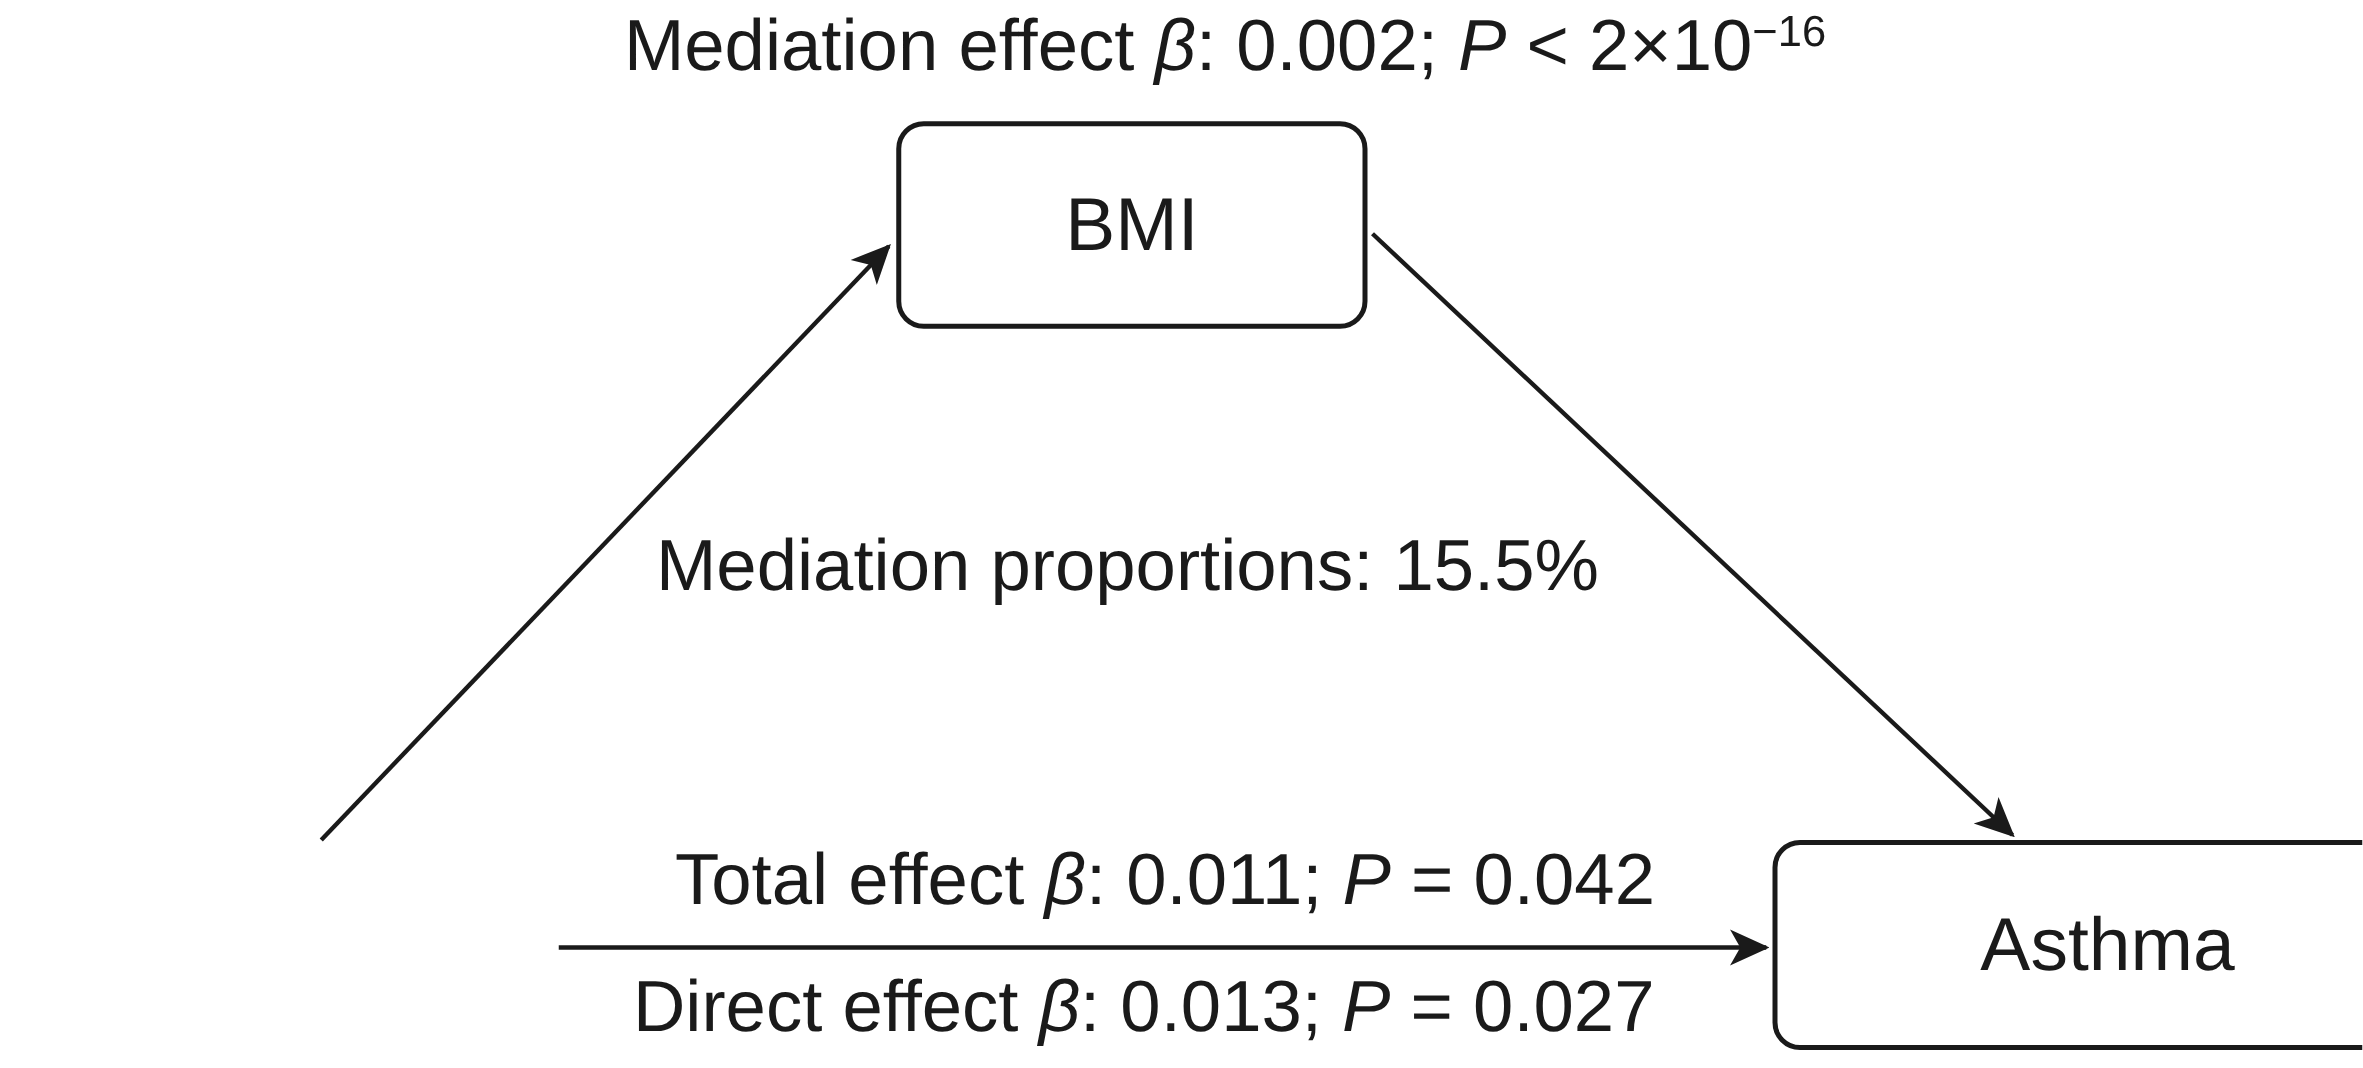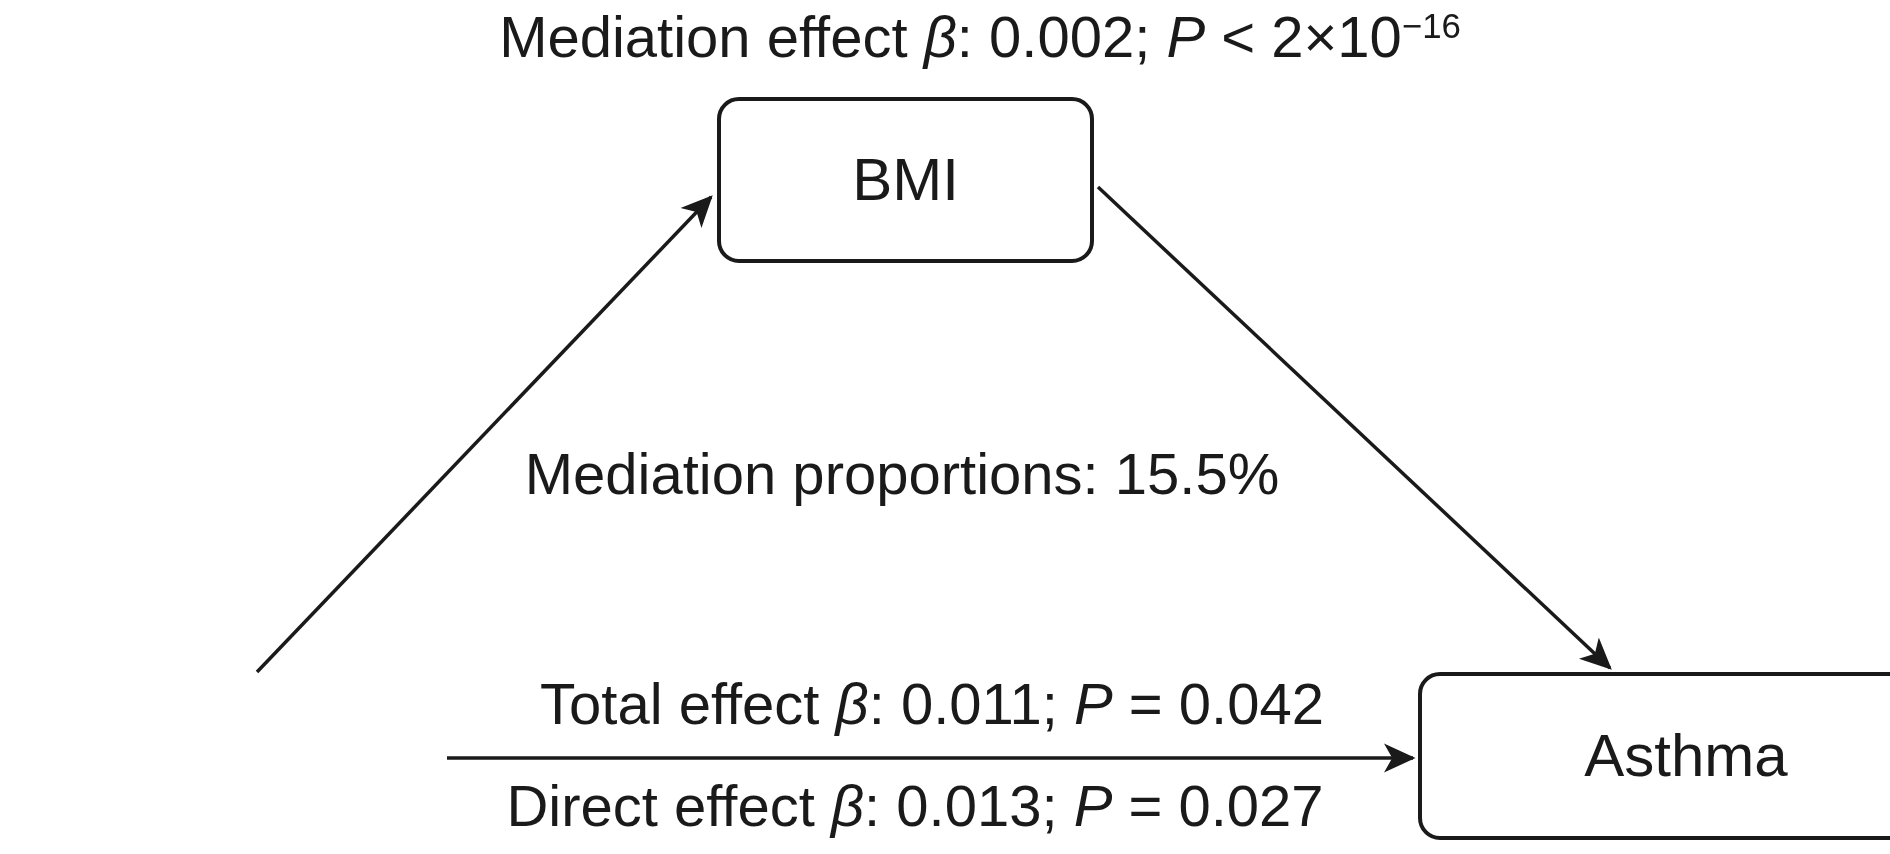--- a/index.html
+++ b/index.html
@@ -33,21 +33,21 @@
   .node-bpf    { left: 32px;   top: 674px; width: 415px; height: 166px; }
   .node-asthma { left: 1418px; top: 672px; width: 536px; height: 168px; }
   .lbl {
     position: absolute;
     white-space: nowrap;
     font-size: 58px;
     line-height: 1;
     transform: translateX(-50%);
   }
   .lbl-indirect  { left: 980px; top: 8px; }
-  .lbl-mediation { left: 902px; top: 445px; text-align: center; }
+  .lbl-mediation { left: 902px; top: 424px; text-align: center; }
   .lbl-direct    { left: 932px; top: 675px; }
   .lbl-total     { left: 915px; top: 777px; }
   .it { font-style: italic; }
   .sup {
     font-size: 0.6em;
     position: relative;
     top: -0.55em;
   }
 </style>
 </head>

